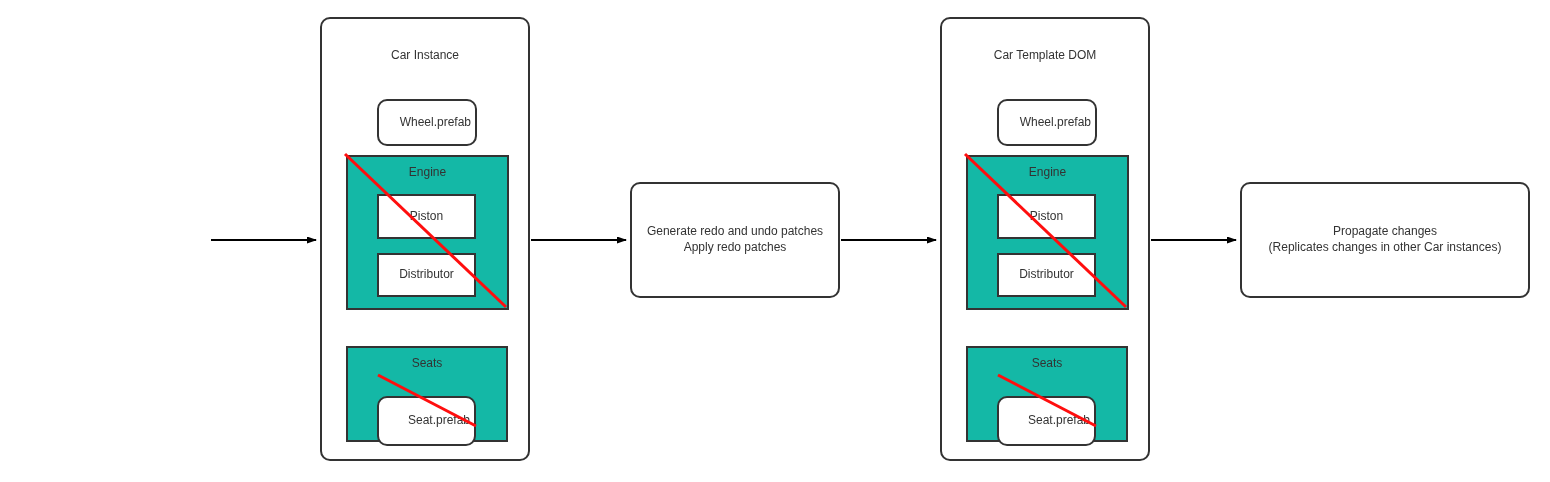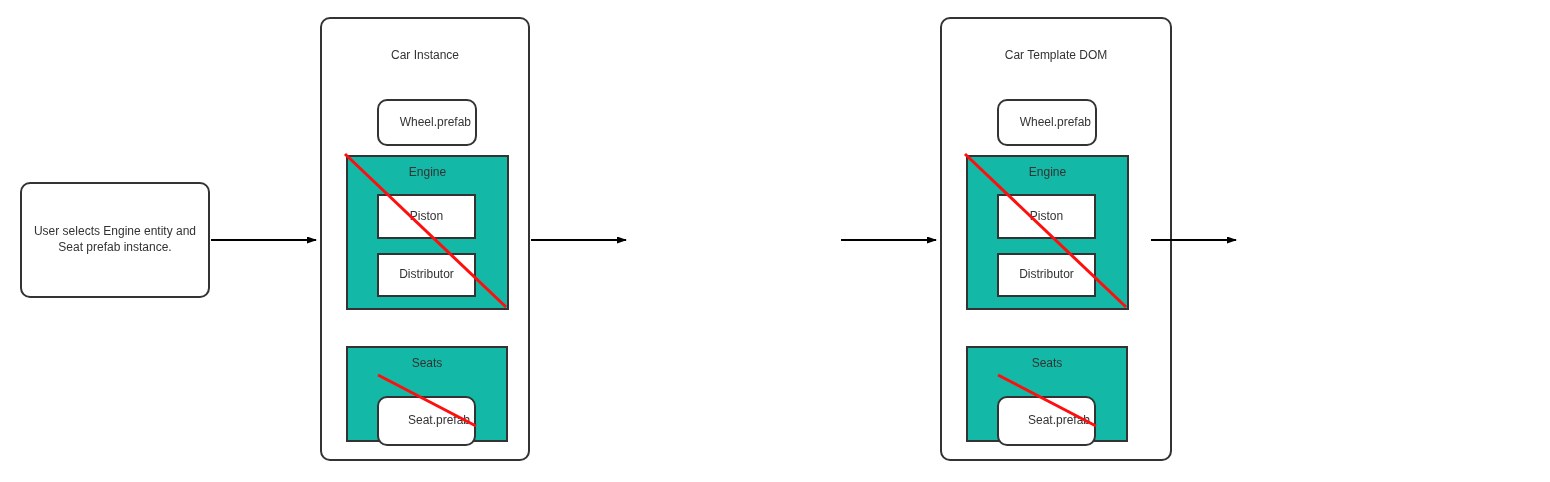--- a/index.html
+++ b/index.html
@@ -115,24 +115,20 @@
     <line class="arrow" x1="531" y1="240" x2="626" y2="240" marker-end="url(#arrowTip)"></line>
     <line class="arrow" x1="841" y1="240" x2="936" y2="240" marker-end="url(#arrowTip)"></line>
     <line class="arrow" x1="1151" y1="240" x2="1236" y2="240" marker-end="url(#arrowTip)"></line>
 
     <line class="strike" x1="345" y1="154" x2="506" y2="307"></line>
     <line class="strike" x1="378" y1="375" x2="476" y2="426"></line>
     <line class="strike" x1="965" y1="154" x2="1126" y2="307"></line>
     <line class="strike" x1="998" y1="375" x2="1096" y2="426"></line>
   </svg>
 
-  <div class="node rounded" style="left:20px; top:182px; width:190px; height:116px;">
-    <div class="node-label">User selects Engine entity and
-Seat prefab instance.</div>
-  </div>
 
   <div class="group" style="left:320px; top:17px; width:210px; height:444px;">
     <div class="group-title">Car Instance</div>
 
     <div class="prefab" style="left:55px; top:60px; width:100px; height:47px;">
       <div class="node-label">Wheel.prefab</div>
     </div>
 
     <div class="rect-box" style="left:24px; top:136px; width:163px; height:155px;">
       <div class="rect-title">Engine</div>
@@ -145,22 +141,26 @@
     </div>
 
     <div class="rect-box" style="left:24px; top:327px; width:162px; height:96px;">
       <div class="rect-title">Seats</div>
       <div class="prefab" style="left:29px; top:28px; width:99px; height:50px;">
         <div class="node-label">Seat.prefab</div>
       </div>
     </div>
   </div>
 
+  <div class="node rounded" style="left:630px; top:182px; width:210px; height:116px;">
+    <div class="node-label">Generate redo and undo patches
+Apply redo patches</div>
+  </div>
 
-  <div class="group" style="left:940px; top:17px; width:232px; height:444px;">
+  <div class="group" style="left:940px; top:17px; width:210px; height:444px;">
     <div class="group-title">Car Template DOM</div>
 
     <div class="prefab" style="left:55px; top:60px; width:100px; height:47px;">
       <div class="node-label">Wheel.prefab</div>
     </div>
 
     <div class="rect-box" style="left:24px; top:136px; width:163px; height:155px;">
       <div class="rect-title">Engine</div>
       <div class="inner-rect" style="left:29px; top:37px; width:99px; height:45px;">
         <div class="node-label">Piston</div>
@@ -171,14 +171,18 @@
     </div>
 
     <div class="rect-box" style="left:24px; top:327px; width:162px; height:96px;">
       <div class="rect-title">Seats</div>
       <div class="prefab" style="left:29px; top:28px; width:99px; height:50px;">
         <div class="node-label">Seat.prefab</div>
       </div>
     </div>
   </div>
 
+  <div class="node rounded" style="left:1240px; top:182px; width:290px; height:116px;">
+    <div class="node-label">Propagate changes
+(Replicates changes in other Car instances)</div>
+  </div>
 
 </div>
 
 </body></html>

